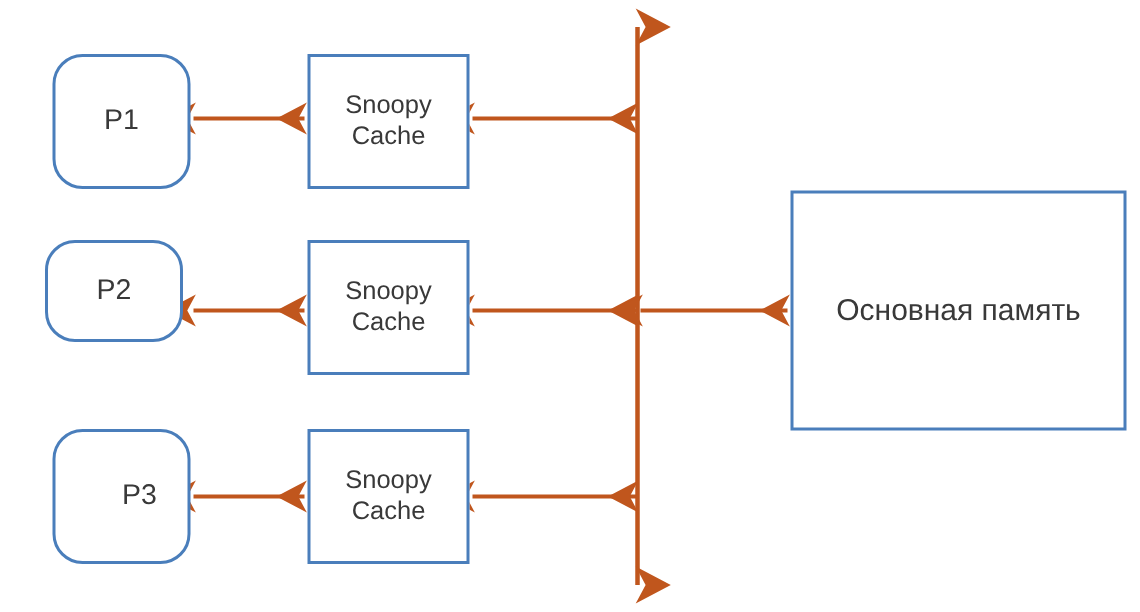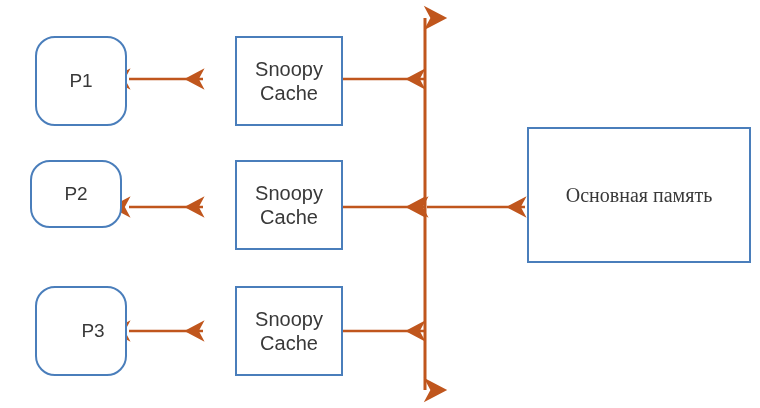--- a/index.html
+++ b/index.html
@@ -28,21 +28,21 @@
     text-align: center;
     color: #393939;
     line-height: 1.22;
     z-index: 3;
   }
   .node-label {
     display: block;
     white-space: pre-line;
   }
   .proc-node { font-size: 19px; border-radius: 20px; }
-  .cache-node { font-size: 20px; margin-left: 30px; }
+  .cache-node { font-size: 17px; }
   .mem-node  { font-size: 20px; }
 
   .bus-svg, .arrow-svg {
     position: absolute;
     left: 0;
     top: 0;
     width: 760px;
     height: 408px;
     overflow: visible;
   }
@@ -107,17 +107,17 @@
   </div>
   <div class="node cache-node" style="left:205px; top:160px; width:108px; height:90px;">
     <span class="node-label">Snoopy
 Cache</span>
   </div>
   <div class="node cache-node" style="left:205px; top:286px; width:108px; height:90px;">
     <span class="node-label">Snoopy
 Cache</span>
   </div>
 
-  <div class="node mem-node" style="left:527px; top:127px; width:224px; height:136px;font-family:Liberation Serif, serif;">
+  <div class="node mem-node" style="left:527px; top:127px; width:224px; height:160px;">
     <span class="node-label">Основная память</span>
   </div>
 
 </div>
 
 </body></html>

